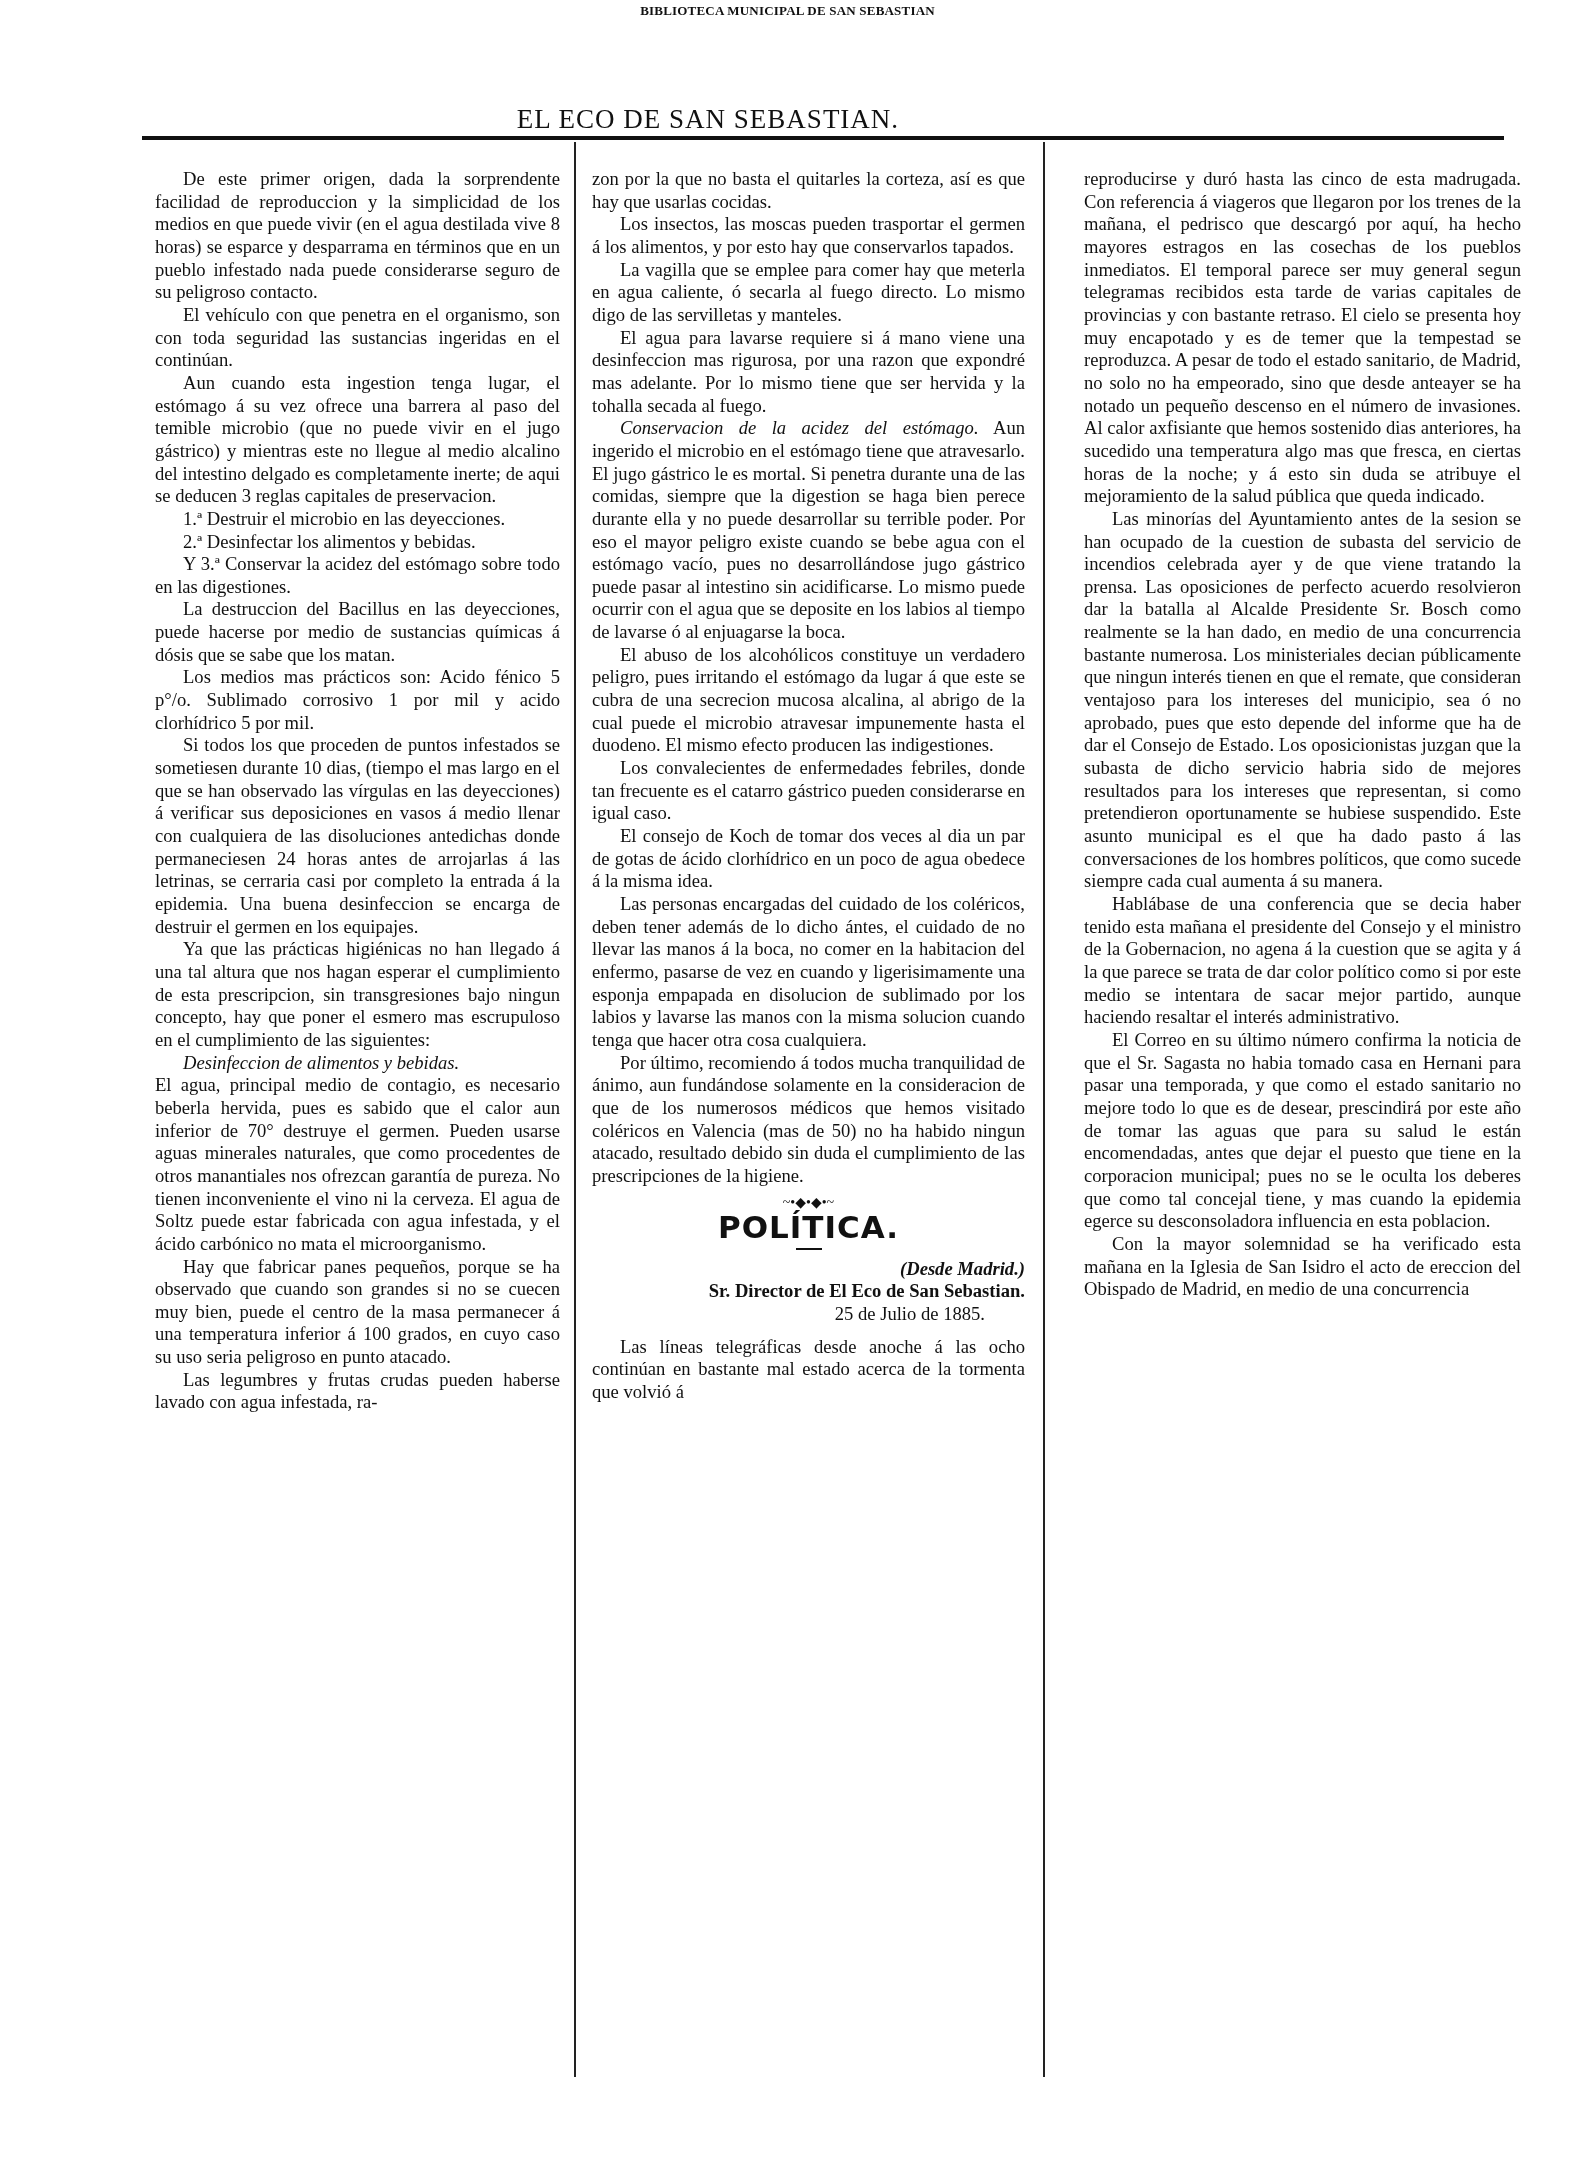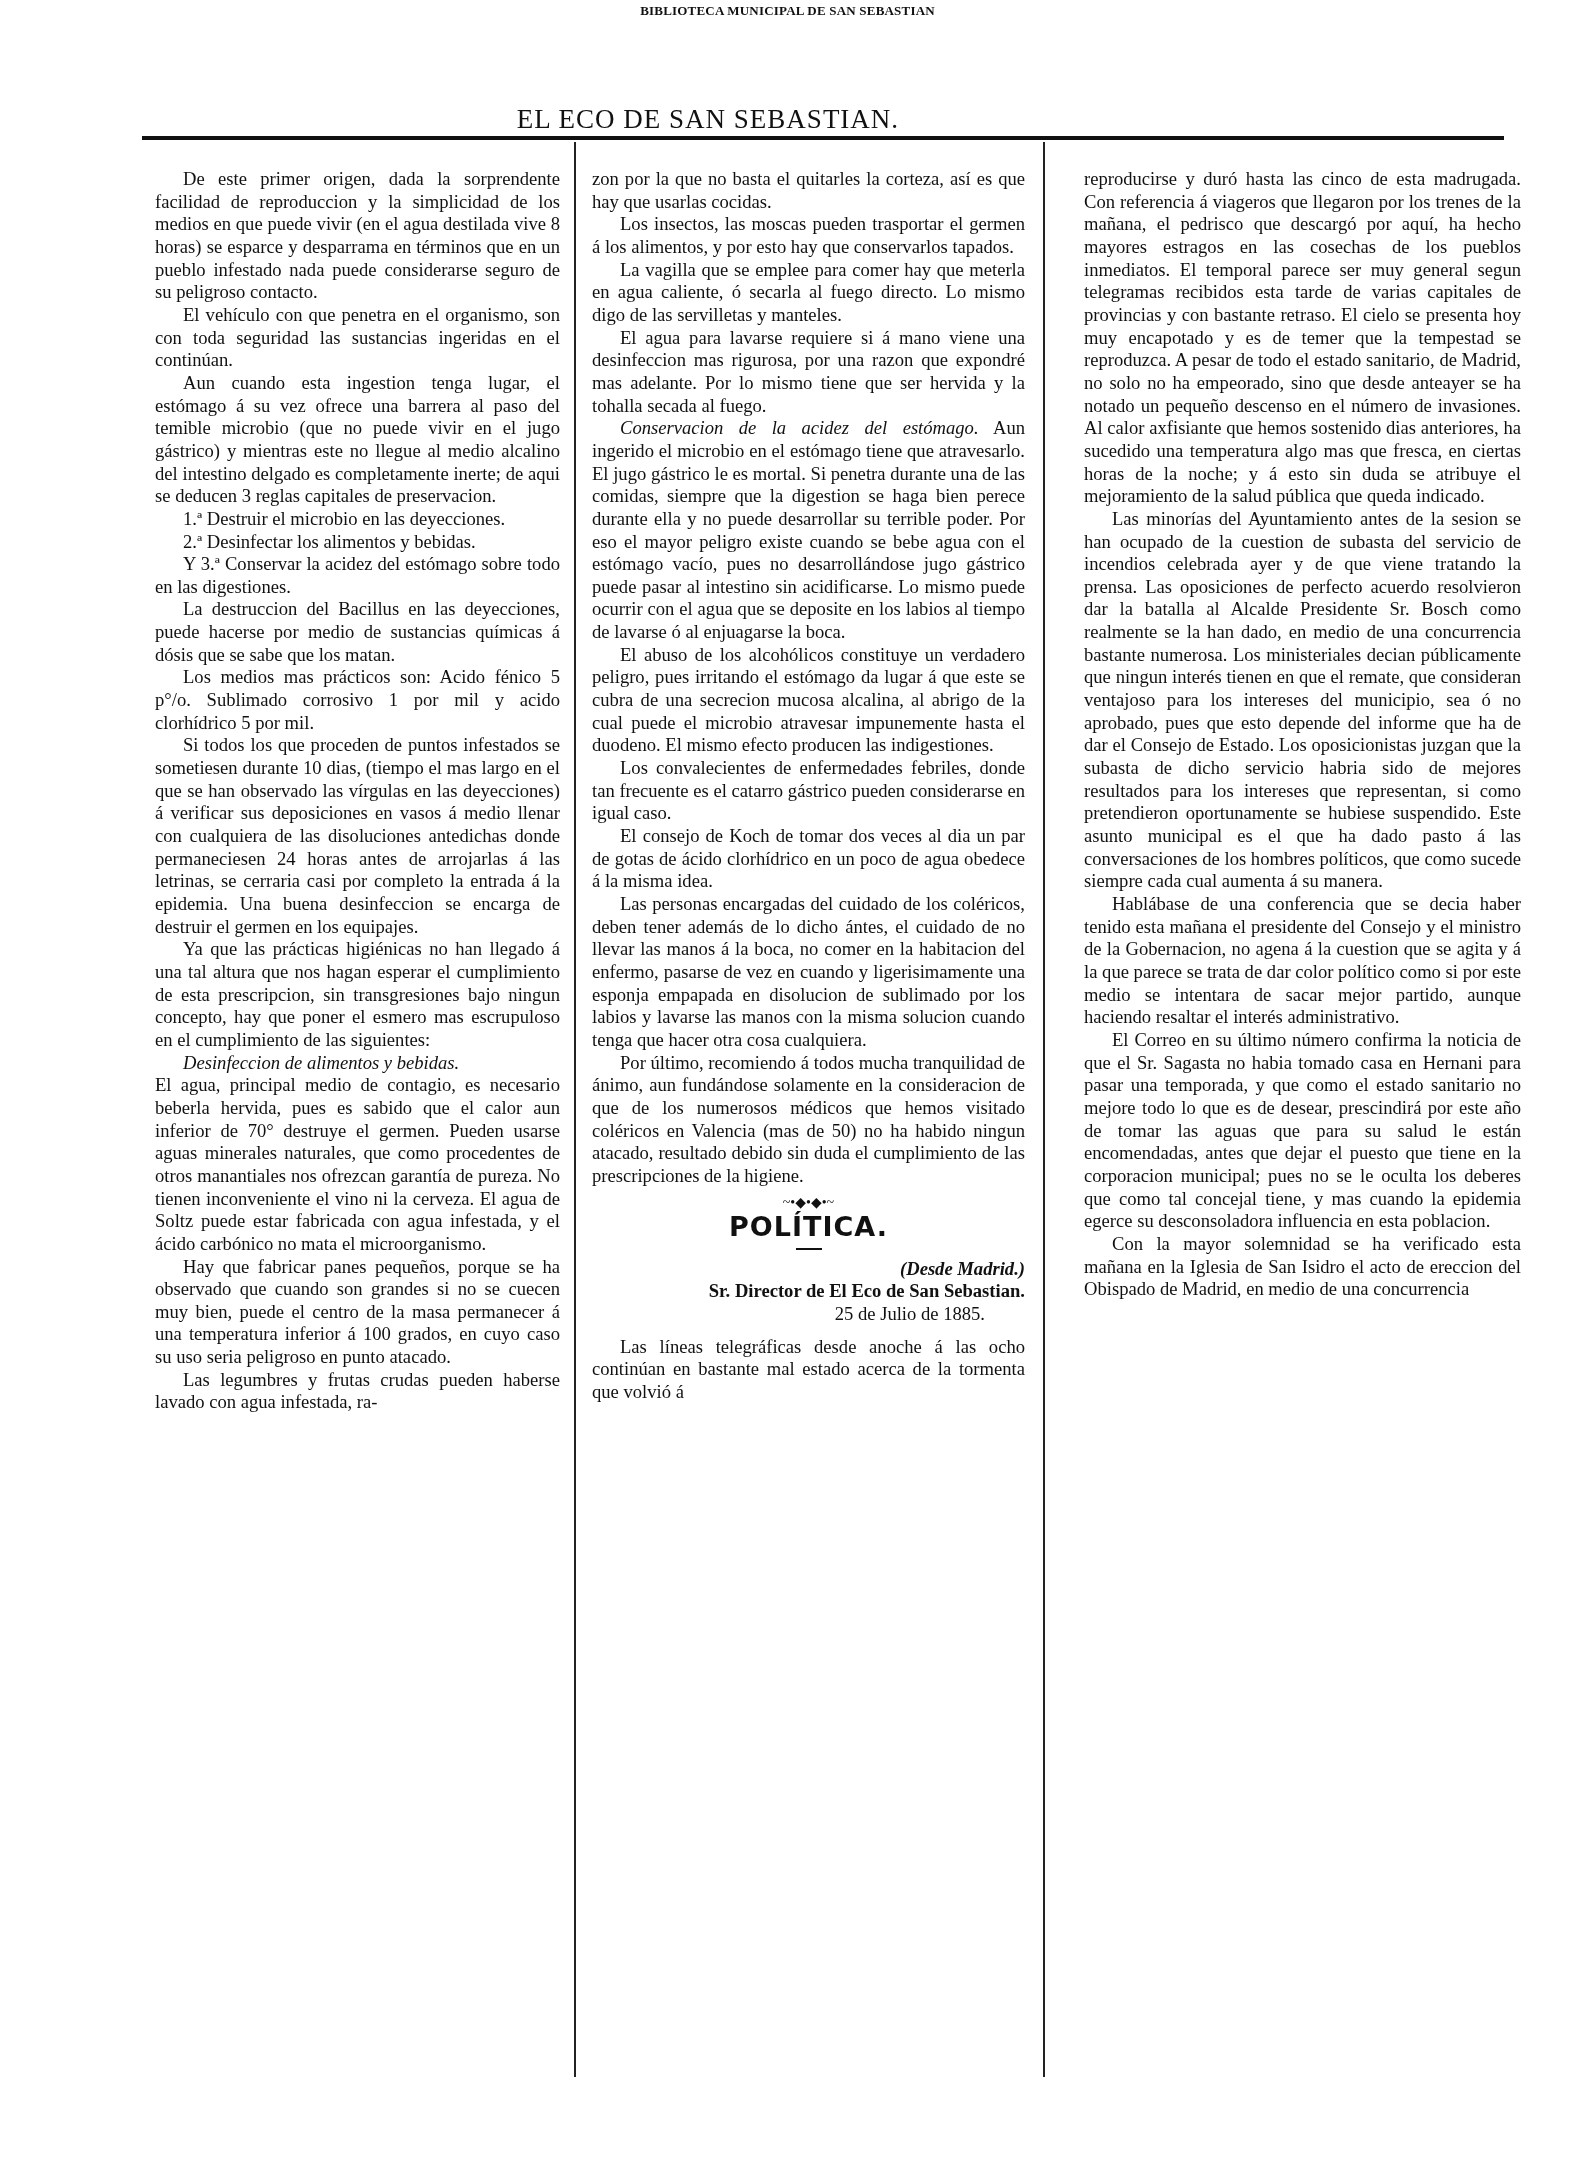--- a/index.html
+++ b/index.html
@@ -12,21 +12,21 @@
   .rule { position:absolute; top:136px; left:142px; width:1362px; height:4px; background:#111; }
   .vline { position:absolute; top:142px; width:2px; background:#222; }
   .col { position:absolute; top:168px; font-size:18.6px; line-height:22.65px; text-align:justify;
          font-family:"Liberation Serif", serif; }
   .col p { margin:0; text-indent:0; }
   .col p.ind { text-indent:28px; }
   .col .it { font-style:italic; }
   .col1 { left:155px; width:405px; }
   .col2 { left:592px; width:433px; }
   .col3 { left:1063px; width:437px;margin-left:21px; }
-  .heading { text-align:center; font-family:"DejaVu Sans", sans-serif; font-weight:bold; font-size:27px; line-height:30px; letter-spacing:1px; margin-top:2px; }
+  .heading { text-align:center; font-family:"DejaVu Sans", sans-serif; font-weight:bold; font-size:31px; line-height:30px; letter-spacing:1px; margin-top:2px; }
   .orn { text-align:center; font-size:14px; line-height:14px; margin-top:8px; }
   .dash { width:26px; height:2px; background:#111; margin:6px auto 8px; }
   .center { text-align:right;font-weight:bold; }
   .dateline { text-align:right; padding-right:40px; }
 </style>
 </head>
 <body>
 
 <div class="lib">
   <div>BIBLIOTECA MUNICIPAL DE SAN SEBASTIAN</div>

